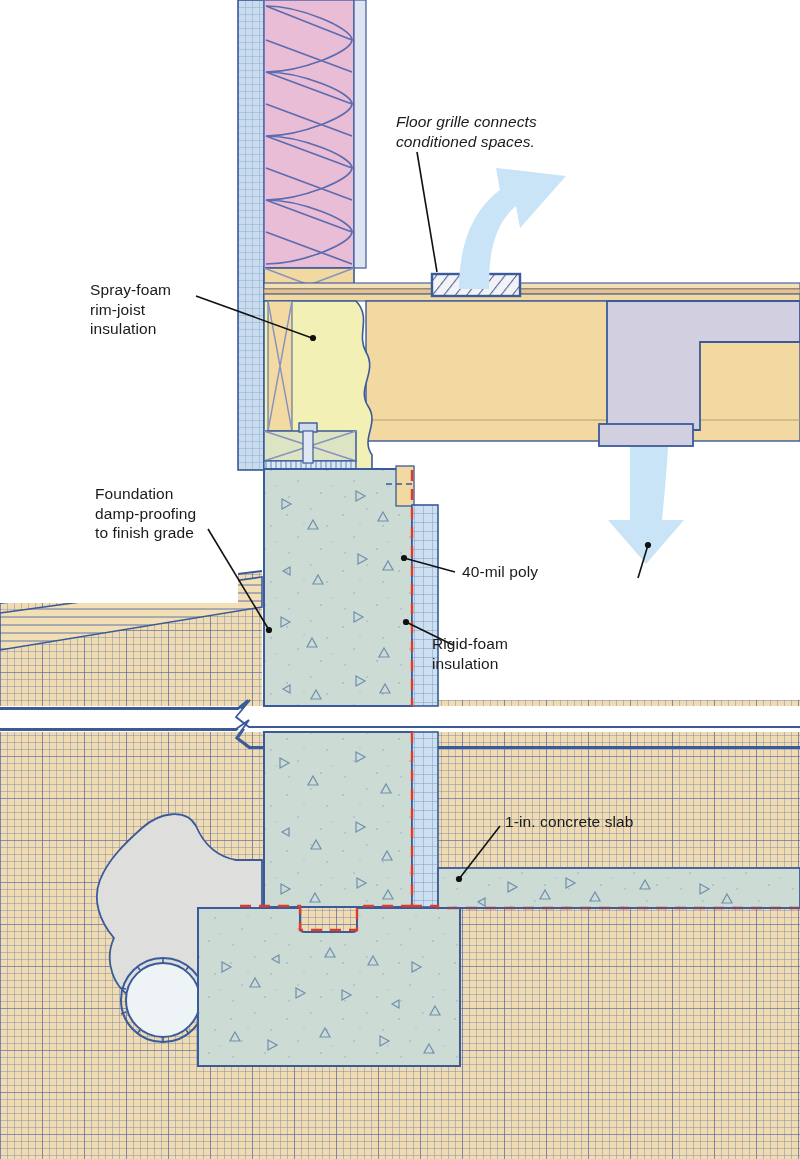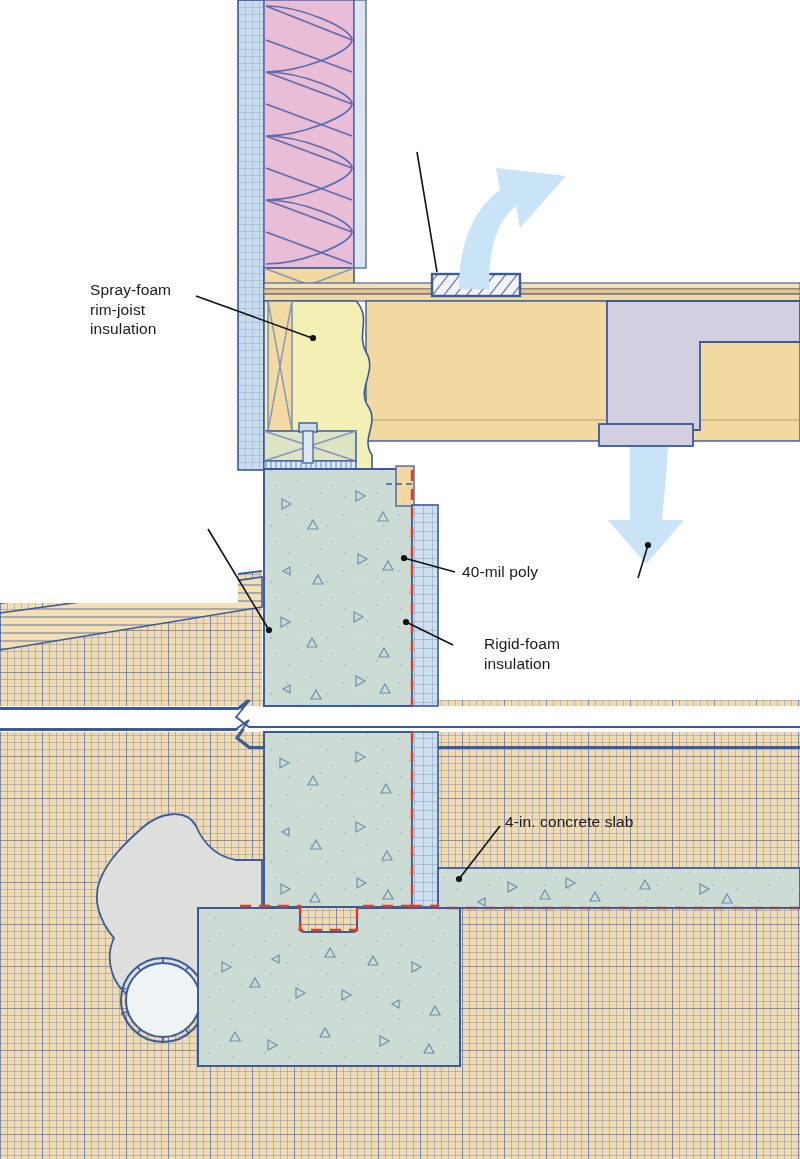--- a/index.html
+++ b/index.html
@@ -318,27 +318,32 @@
   <g fill="#111">
     <circle cx="313" cy="338" r="3.1"></circle>
     <circle cx="269" cy="630" r="3.1"></circle>
     <circle cx="404" cy="558" r="3.1"></circle>
     <circle cx="406" cy="622" r="3.1"></circle>
     <circle cx="648" cy="545" r="3.1"></circle>
     <circle cx="459" cy="879" r="3.1"></circle>
   </g>
 </svg>
 
+<div class="lbl ital" style="left:396px;top:112px;">Floor grille connects
+conditioned spaces.</div>
 
 <div class="lbl" style="left:90px;top:280px;">Spray-foam
 rim-joist
 insulation</div>
 
+<div class="lbl" style="left:95px;top:484px;">Foundation
+damp-proofing
+to finish grade</div>
 
 <div class="lbl" style="left:462px;top:562px;">40-mil poly</div>
 
-<div class="lbl" style="left:484px;top:634px;">Rigid-foam
+<div class="lbl" style="left:432px;top:634px;">Rigid-foam
 insulation</div>
 
 
-<div class="lbl" style="left:505px;top:812px;">4-in. concrete slab</div>
+<div class="lbl" style="left:505px;top:812px;">1-in. concrete slab</div>
 
 </div>
 
 </body></html>

